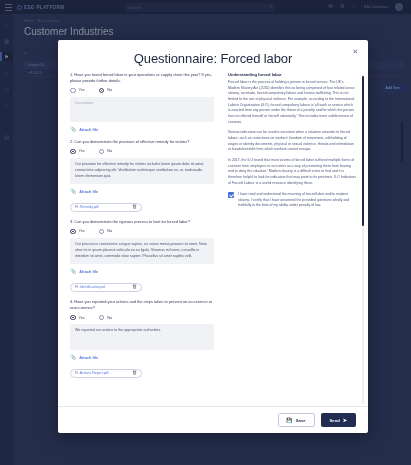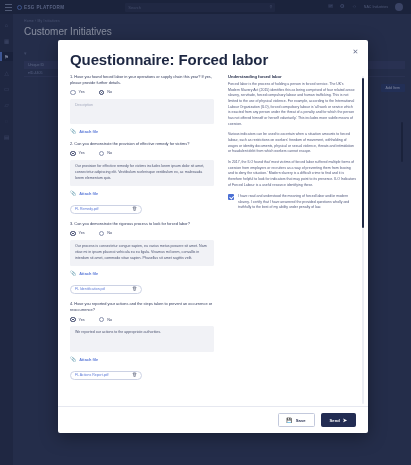--- a/index.html
+++ b/index.html
@@ -69,21 +69,21 @@
   .bg-right-scroll { position:absolute; right:2px; top:74px; width:2px; height:40px; background:#1d2541; border-radius:1px; }
 
   
   .overlay { position:absolute; inset:0; background:rgba(24,31,54,.45); }
   .modal {
     position:absolute; left:58px; top:40px; width:310px; height:393px;
     background:#ffffff; border-radius:2px; box-shadow:0 4px 18px rgba(0,0,0,.35);
     display:flex; flex-direction:column; overflow:hidden;
   }
   .modal-head { position:relative; padding:11px 12px 6px 12px; flex:0 0 auto; }
-  .modal-title { font-size:15px; color:#1d2742; font-weight:bold; letter-spacing:-.1px; }
+  .modal-title { font-size:13px; color:#1d2742; font-weight:normal; letter-spacing:-.1px;text-align:center; }
   .close-btn {
     position:absolute; right:8px; top:7px; width:9px; height:9px;
     color:#6d7591; font-size:7px; line-height:9px; text-align:center; cursor:pointer;
   }
 
   .modal-body { flex:1 1 auto; display:flex; gap:0; padding:0 12px; overflow:hidden; position:relative; }
   .col-left { width:150px; flex:0 0 150px; padding-right:6px; overflow:hidden; }
   .col-right { flex:1 1 auto; padding-left:8px; overflow:hidden; }
 
   .q-block { margin-bottom:7px; }
@@ -184,21 +184,21 @@
     <div class="sb-item active">⚑</div>
     <div class="sb-item">△</div>
     <div class="sb-item">▭</div>
     <div class="sb-item">▱</div>
     <div class="sb-item">◌</div>
     <div class="sb-item">▤</div>
   </div>
 
   <div class="content">
     <div class="breadcrumb">Home  ›  My Initiatives</div>
-    <div class="page-title">Customer Initiatives</div>
+    <div class="page-title">Customer Industries</div>
 
     <div class="bg-panel">
       <div class="bg-toolbar">
         <span class="bg-chip">▾</span>
       </div>
       <div class="bg-tablehdr">
         <span>Unique ID</span>
       </div>
       <div class="bg-row">
         <span class="bg-chip">▾</span>

